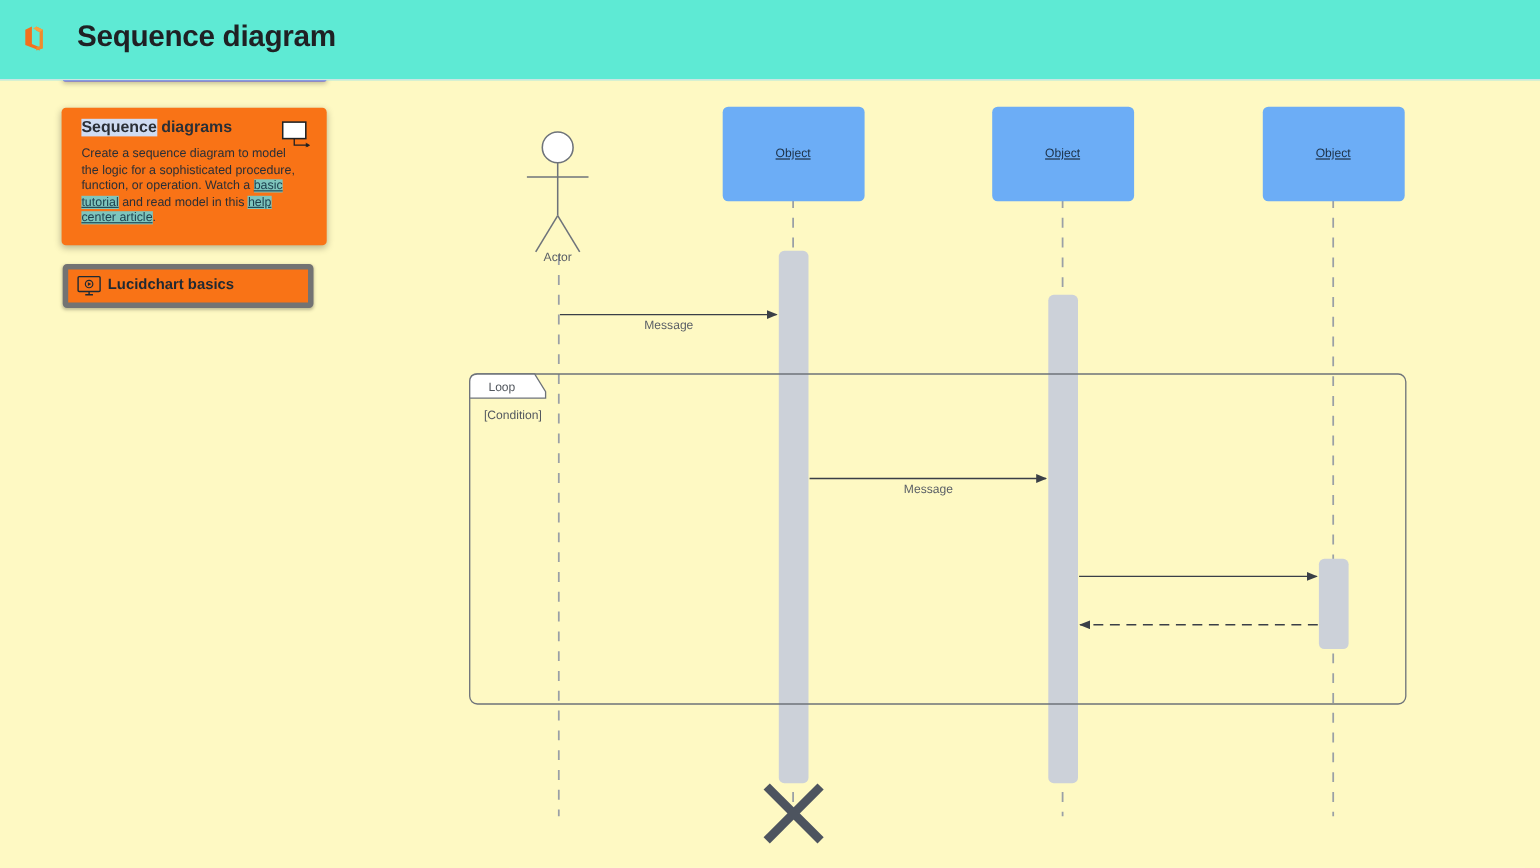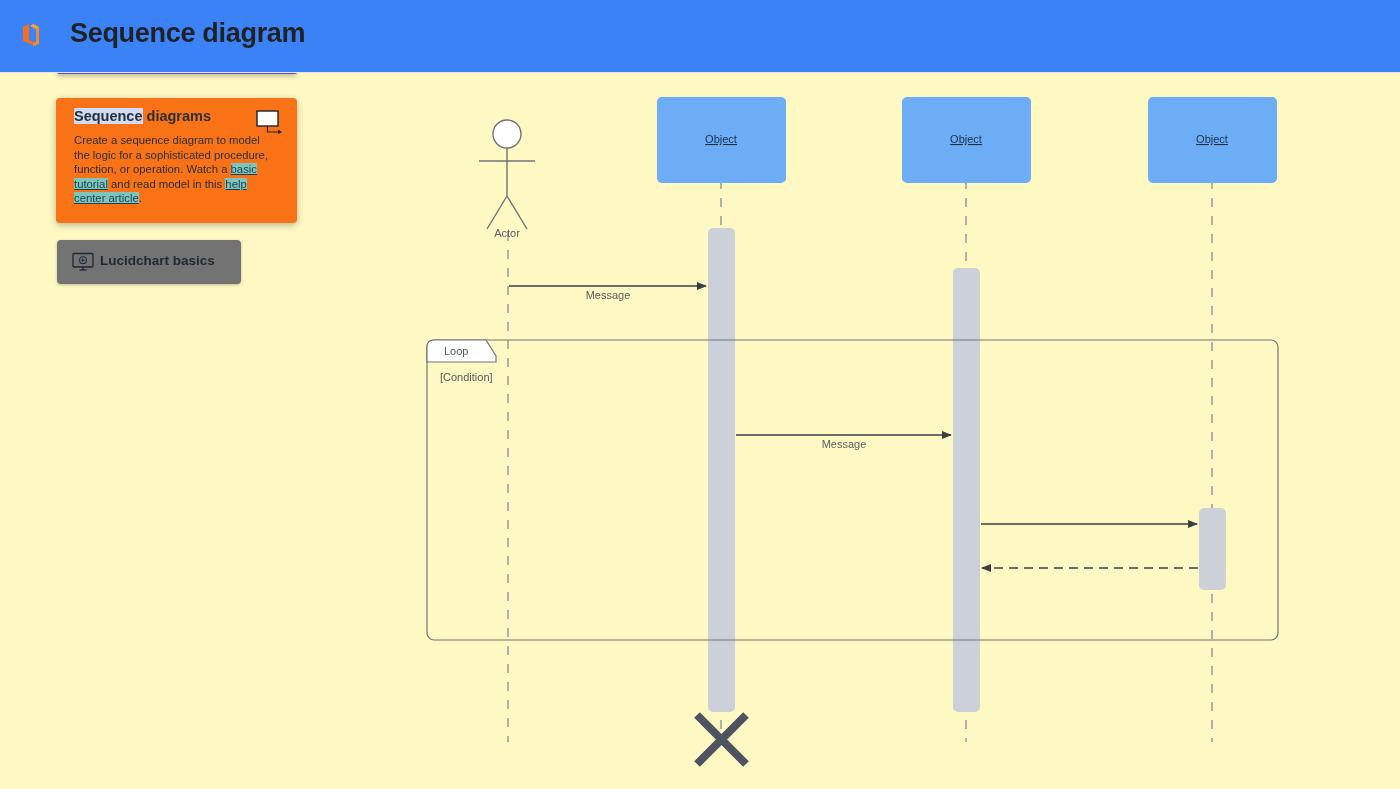--- a/index.html
+++ b/index.html
@@ -14,21 +14,21 @@
     height: 789px;
     overflow: hidden;
     background: #ffffff;
   }
 
   
   .app-header {
     position: absolute;
     left: 0; top: 0;
     width: 1400px; height: 72px;
-    background: #3b82f6;
+    background: #5eead4;
     border-bottom: 1px solid #e6e6e6;
     z-index: 40;
   }
   .logo-mark {
     position: absolute;
     left: 17px; top: 19px;
     width: 32px; height: 32px;
   }
   .app-title {
     position: absolute;
@@ -100,25 +100,26 @@
     position: absolute;
     right: 13px; top: 12px;
     width: 28px; height: 26px;
   }
 
   
   .basics-btn {
     position: absolute;
     left: 57px; top: 240px;
     width: 170px; height: 30px;
-    background: #737373;
-    border: 7px solid #737373;
+    background: #f97316;
+    border: 5px solid #737373;
     border-radius: 4px;
     box-shadow: 0 1px 3px rgba(0,0,0,0.25);
     z-index: 30;
+    padding-left: 48px;
   }
   .basics-icon {
     position: absolute;
     left: 8px; top: 5px;
     width: 22px; height: 20px;
   }
   .basics-label {
     position: absolute;
     left: 36px; top: 6px;
     font-size: 13.5px;

